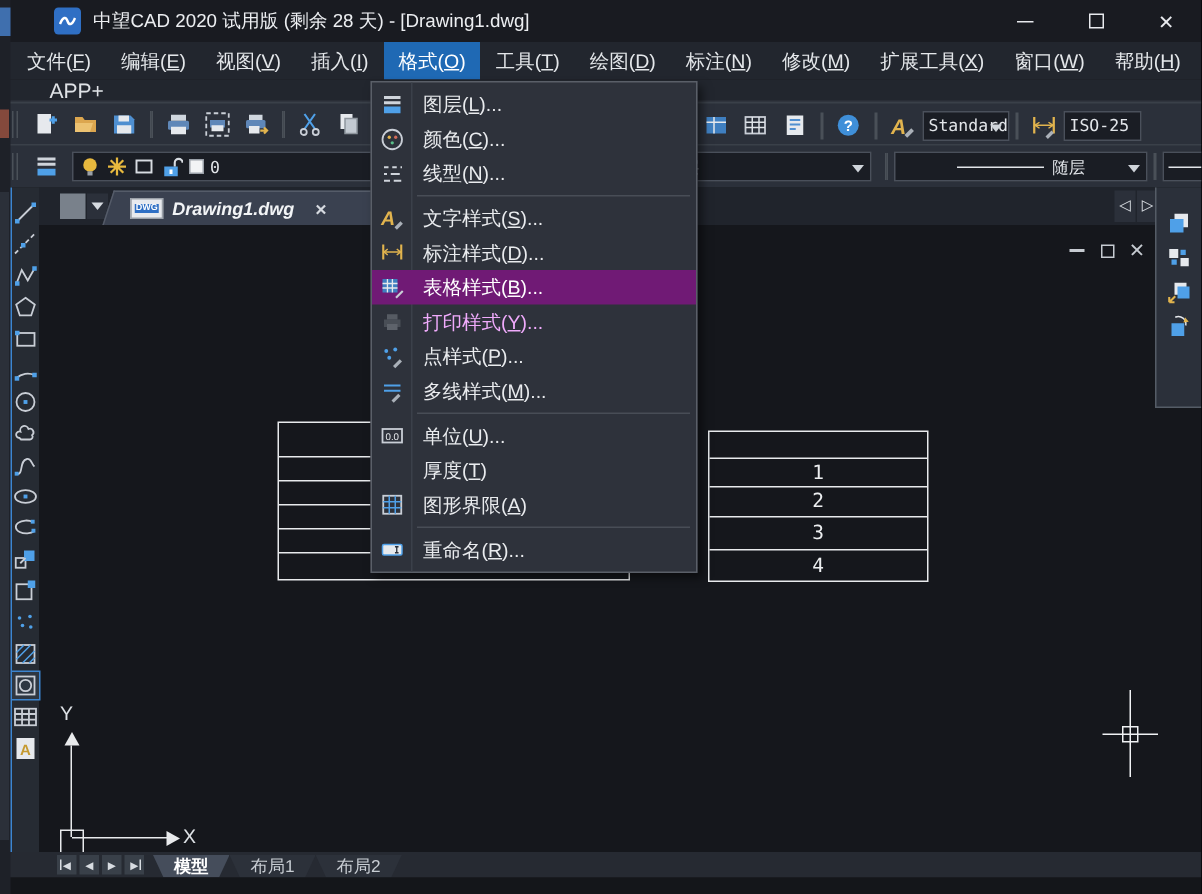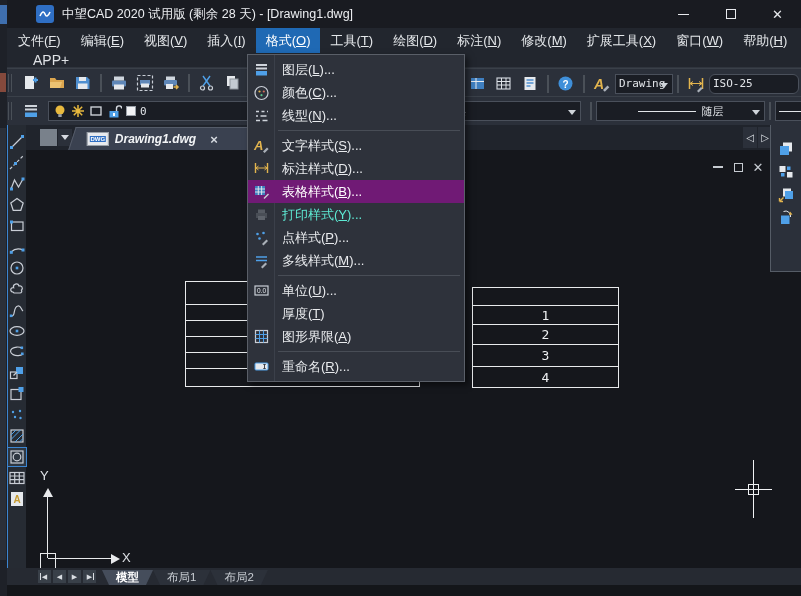--- a/index.html
+++ b/index.html
@@ -105,21 +105,21 @@
   .ch-box{position:absolute;left:722px;top:334px;width:11px;height:11px;border:1px solid #f0f2f4;}
 
   
   .fmt-menu{position:absolute;left:247px;top:54px;width:218px;background:#2e323b;
             border:1px solid #5a5f68;z-index:50;padding:3px 0;box-shadow:3px 3px 6px rgba(0,0,0,.5);}
   .fmt-item{height:23px;display:flex;align-items:center;position:relative;color:#e9ebee;}
   .fmt-item .ficon{width:26px;display:flex;align-items:center;justify-content:center;flex:0 0 auto;}
   .fmt-item .flabel{margin-left:8px;white-space:nowrap;}
   .fmt-item u{text-decoration:underline;}
   .fmt-item.hl{background:#701a75;color:#fff;}
-  .fmt-item.disabled{color:#5eead4;}
+  .fmt-item.disabled{color:#f0abfc;}
   .fmt-sep{height:7px;position:relative;}
   .fmt-sep:after{content:"";position:absolute;left:30px;right:4px;top:3px;border-top:1px solid #484d56;}
   .icol-line{position:absolute;left:26px;top:0;bottom:0;width:1px;background:#3b404a;}
 
   
   .layoutbar{position:absolute;left:0;top:568px;width:801px;height:17px;background:#262a32;
              display:flex;align-items:center;}
   .nav-btn{width:13px;height:13px;background:#394049;margin-left:2px;display:flex;align-items:center;justify-content:center;
            color:#d8dce1;font-size:7px;flex:0 0 auto;position:relative;}
   .nav-btn .bar{position:absolute;width:1px;height:7px;background:#d8dce1;}
@@ -280,33 +280,33 @@
           </div>
           <div class="tsep"></div>
         </div>
       <div class="tbtn">
         <svg width="18" height="18" viewBox="0 0 18 18">
             <text x="1" y="14" font-size="14" font-weight="bold" font-style="italic" fill="#e2b44e">A</text>
             <path d="M10 15l4.5-4.5 1.8 1.8-4.5 4.5z" fill="#aab0b8"></path>
           </svg>
       </div>
       <div class="combo" style="width:58px;">
-        <span>Drawing</span>
+        <span>Standard</span>
           <span class="arr"></span>
       </div>
       <div class="tsep"></div>
       <div class="tbtn">
         <svg width="18" height="18" viewBox="0 0 18 18">
             <path d="M2.5 3v11M15.5 3v11" stroke="#e2b44e" stroke-width="1.5"></path>
             <path d="M2.5 8.5h13" stroke="#e2b44e"></path>
             <path d="M6 6.5L3 8.5l3 2M12 6.5l3 2-3 2" fill="none" stroke="#e2b44e"></path>
             <path d="M10 16l4-4 1.6 1.6-4 4z" fill="#aab0b8"></path>
           </svg>
       </div>
-      <div class="combo" style="width:90px;border-radius:6px;">
+      <div class="combo" style="width:52px;">
         <span>ISO-25</span>
       </div>
     </div>
   </div>
 
   <div class="toolbar t2">
     <div class="grip"></div>
     <div class="tbtn">
       <svg width="18" height="18" viewBox="0 0 18 18">
           <path d="M3 4h12M3 7.5h12" stroke="#cfd4db" stroke-width="2"></path>

